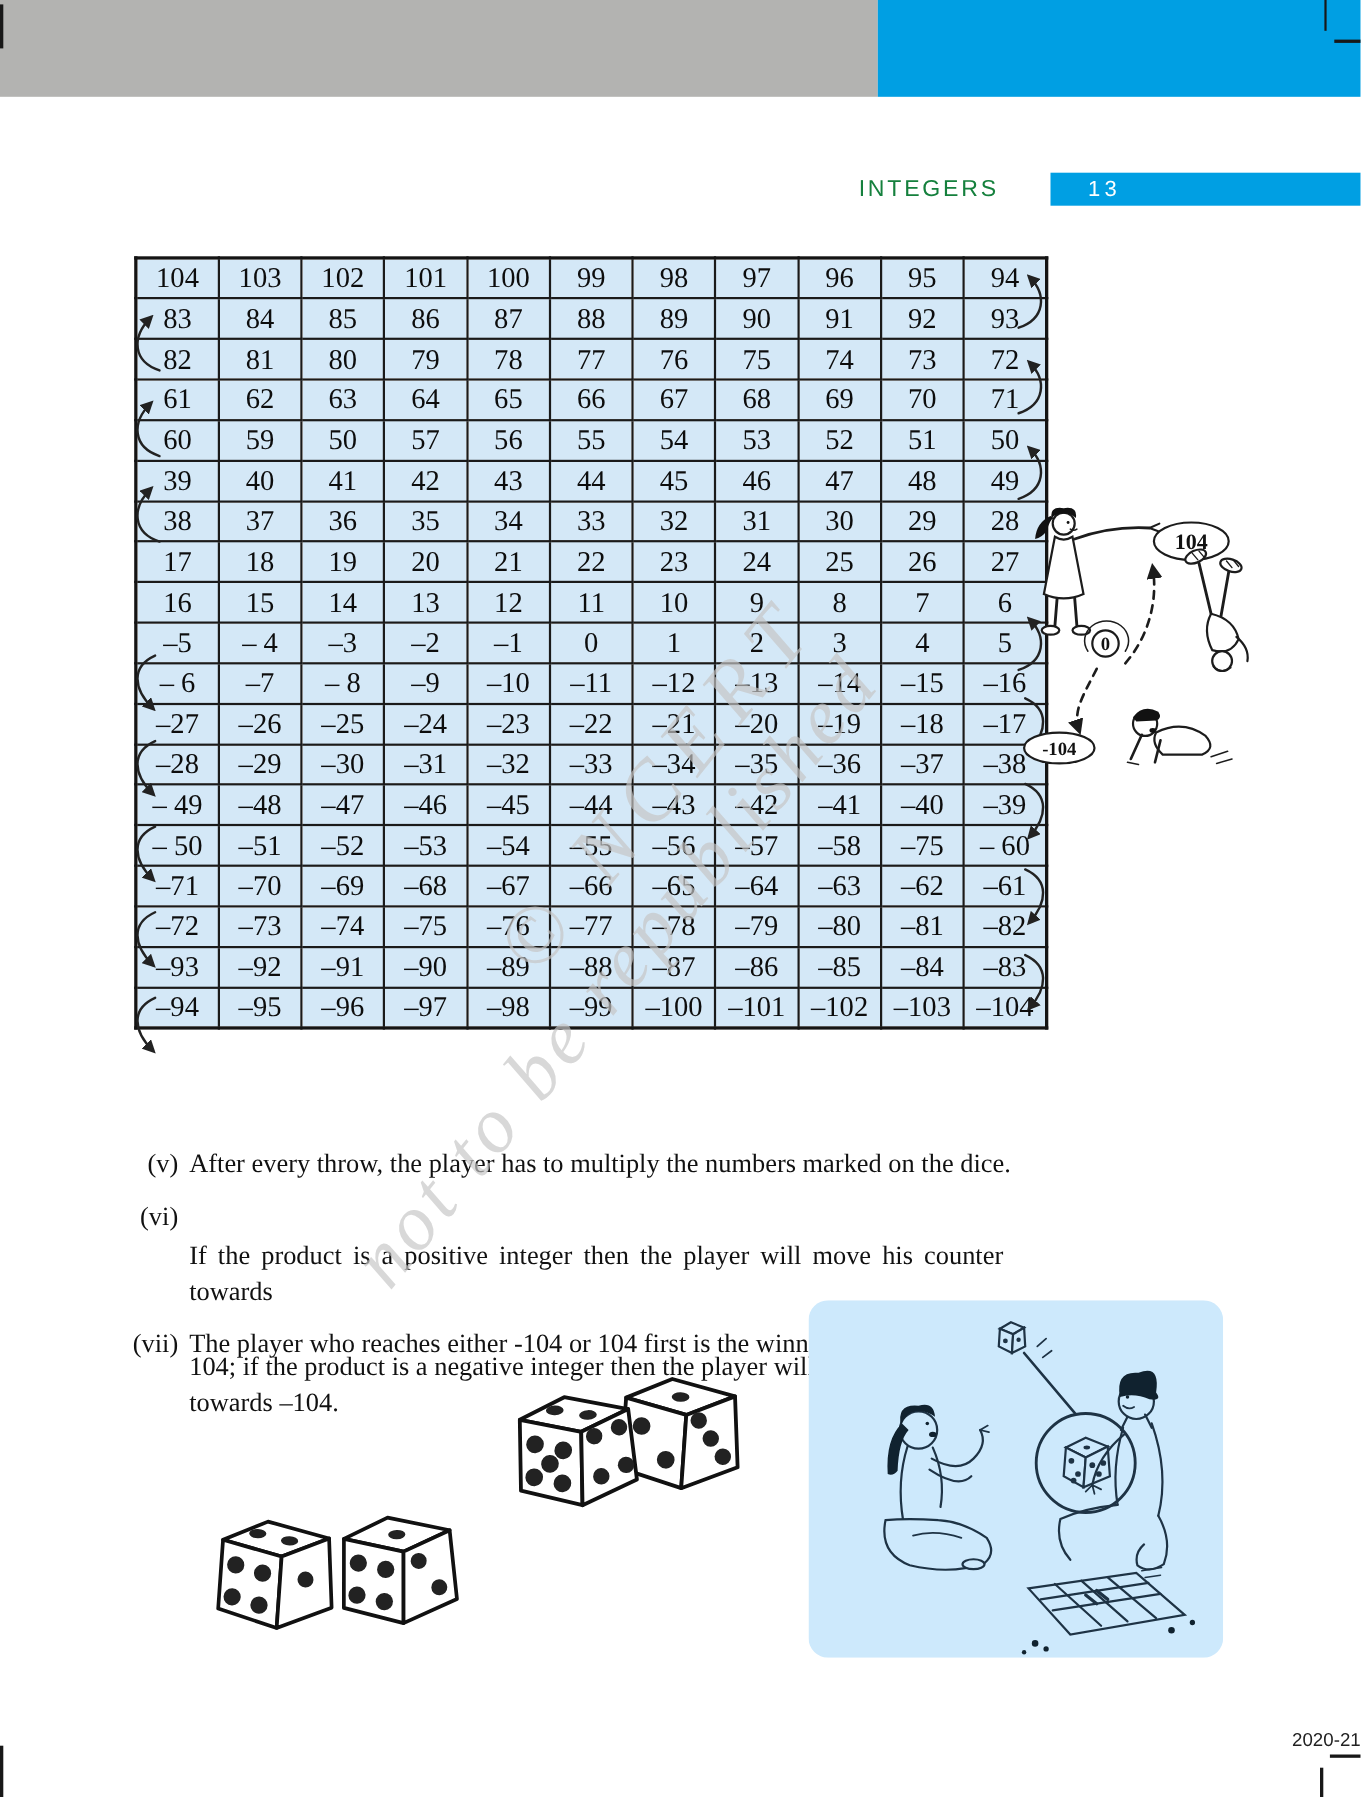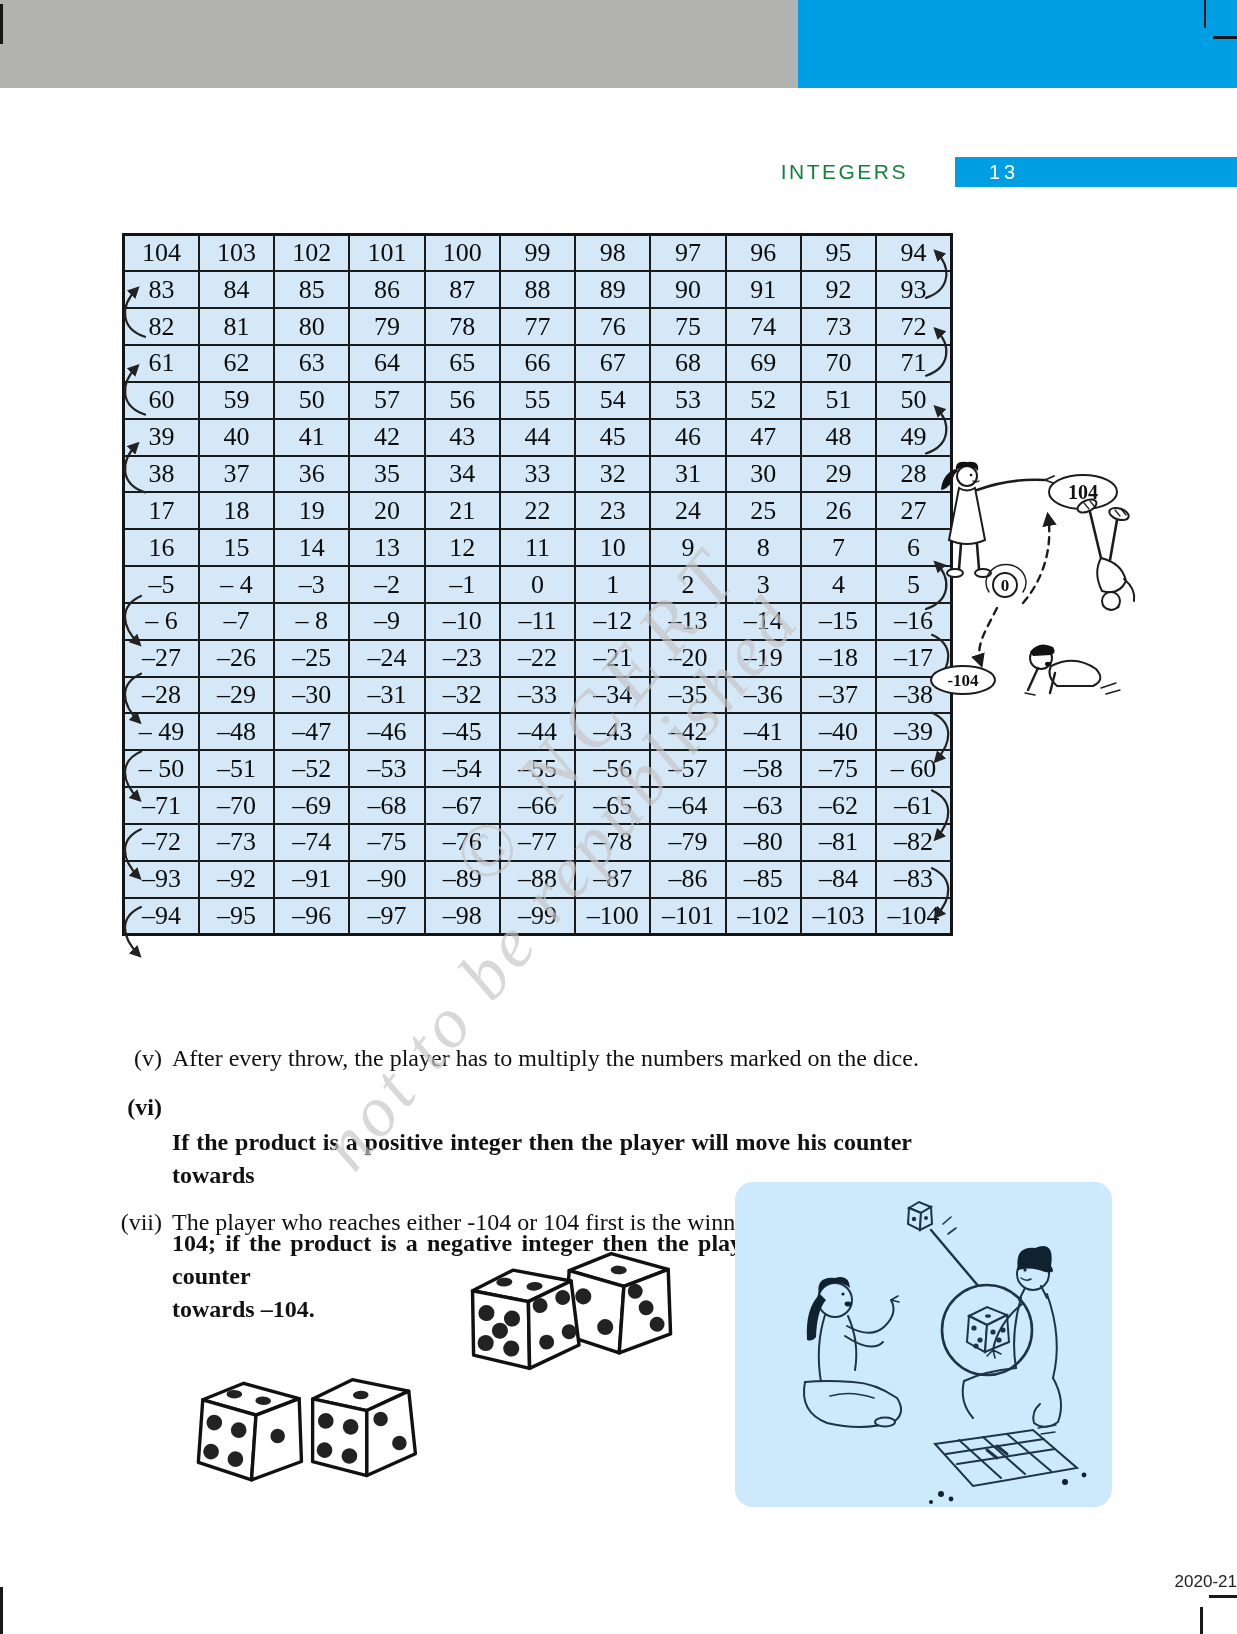--- a/index.html
+++ b/index.html
@@ -408,21 +408,21 @@
     <text x="58" y="246" font-size="17">-104</text>
   </g>
 </svg>
 
 <div class="rule" style="top:1042px;">
   <span class="label">(v)</span>
   <div class="lines">
       <div class="line">After every throw, the player has to multiply the numbers marked on the dice.</div>
     </div>
 </div>
-<div class="rule" style="top:1091px;font-weight:bold;">
+<div class="rule" style="top:1091px;">
   <span class="label">(vi)</span>
   <div class="lines">
       <div class="line j">If the product is a positive integer then the player will move his counter towards</div>
       <div class="line j">104; if the product is a negative integer then the player will move his counter</div>
       <div class="line">towards –104.</div>
     </div>
 </div>
 <div class="rule" style="top:1206px;">
   <span class="label">(vii)</span>
   <div class="lines">

